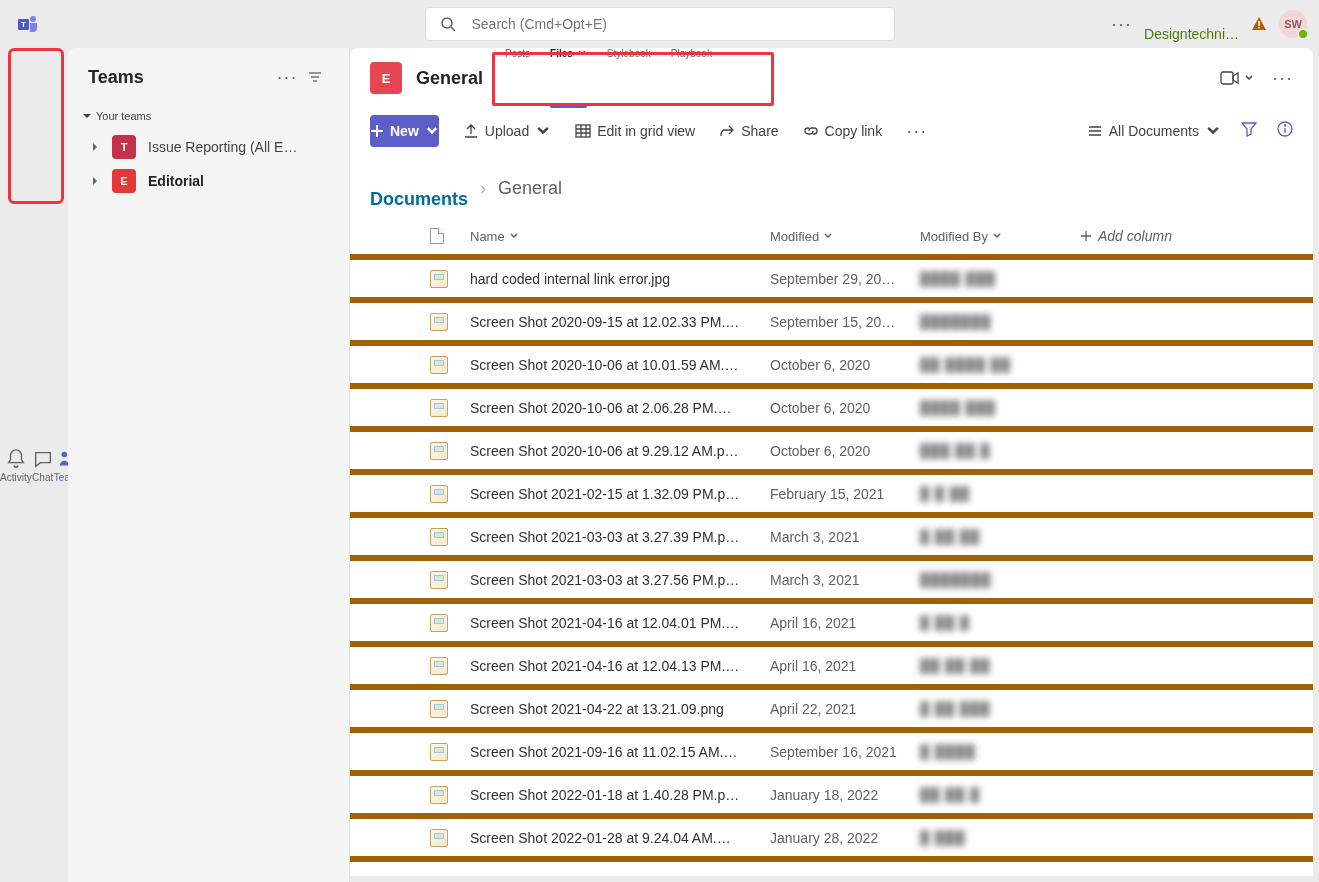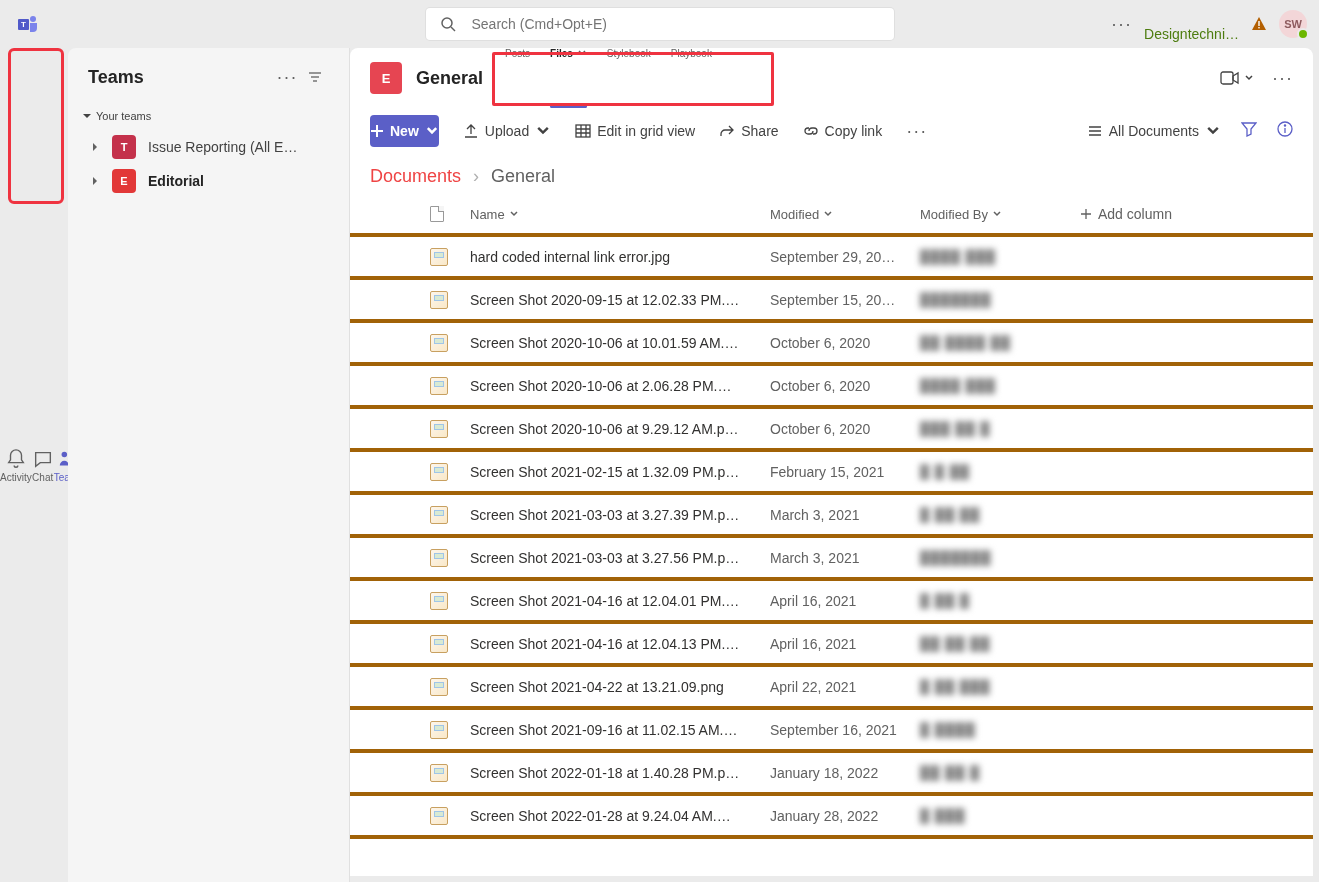--- a/index.html
+++ b/index.html
@@ -59,36 +59,36 @@
 
 .toolbar { height: 46px; display: flex; align-items: center; padding: 0 20px; gap: 24px; border-bottom: none; }
 .btn-new { background: #5b5fc7; color: #fff; border: none; height: 32px; padding: 0 0; border-radius: 4px; font-size: 14px; font-weight: 600; display: flex; align-items: center; gap: 6px; cursor: pointer; }
 .btn-new svg { width: 14px; height: 14px; }
 .toolbar-item { display: flex; align-items: center; gap: 6px; color: #424242; font-size: 14px; cursor: pointer; }
 .toolbar-item svg { width: 16px; height: 16px; }
 .toolbar-right { margin-left: auto; display: flex; align-items: center; gap: 20px; }
 
 
 .breadcrumb { padding: 12px 20px 8px; display: flex; align-items: center; gap: 12px; font-size: 18px; }
-.breadcrumb .root { font-weight: 400; color: #ef4444; }
+.breadcrumb .root { font-weight: 700; color: #0369a1; margin-top: 23px; }
 .breadcrumb .sep { color: #b0b0b0; }
 .breadcrumb .current { color: #616161; font-weight: 400; }
 
 
 .table-wrap { flex: 1; overflow-y: auto; }
-.file-header, .file-row { display: grid; grid-template-columns: 60px 40px 300px 150px 160px 140px; align-items: center; padding: 0 20px; border-bottom: 4px solid #a16207; }
+.file-header, .file-row { display: grid; grid-template-columns: 60px 40px 300px 150px 160px 140px; align-items: center; padding: 0 20px; border-bottom: 6px solid #a16207; }
 .file-header { height: 42px; font-size: 13px; color: #616161; }
 .file-header .col { display: flex; align-items: center; gap: 4px; cursor: pointer; }
 .file-row { height: 43px; font-size: 14px; color: #424242; cursor: pointer; }
 .file-icon { width: 18px; height: 18px; border: 1px solid #c8a060; background: linear-gradient(135deg,#fdf6ec,#f9e8c8); border-radius: 2px; position: relative; }
 .file-icon::after { content:""; position: absolute; inset: 3px 3px 7px 3px; border: 1px solid #9fc5e8; background: #d9ead3; }
 .file-name { white-space: nowrap; overflow: hidden; text-overflow: ellipsis; color: #323130; }
 .modified { color: #616161; font-size: 14px; white-space: nowrap; overflow: hidden; text-overflow: ellipsis; }
 .blur { filter: blur(3px); color: #888; font-size: 13px; letter-spacing: 1px; }
-.add-col { display: flex; align-items: center; gap: 6px; font-size: 14px; color: #616161; cursor: pointer; }
+.add-col { display: flex; align-items: center; gap: 6px; font-size: 14px; color: #616161; cursor: pointer; font-style: italic; }
 .chev-sm { width: 10px; height: 10px; }
 .doc-icon { width: 14px; height: 16px; border: 1px solid #999; border-radius: 1px; position: relative; }
 .doc-icon::after { content: ""; position: absolute; top: -1px; right: -1px; width: 5px; height: 5px; background: #f5f5f5; border-left: 1px solid #999; border-bottom: 1px solid #999; }
 </style>
 </head>
 <body>
 
 <div class="topbar">
   <svg class="teams-logo" viewBox="0 0 24 24" fill="#5059c9">
       <rect x="2" y="7" width="11" height="11" rx="1"></rect>

